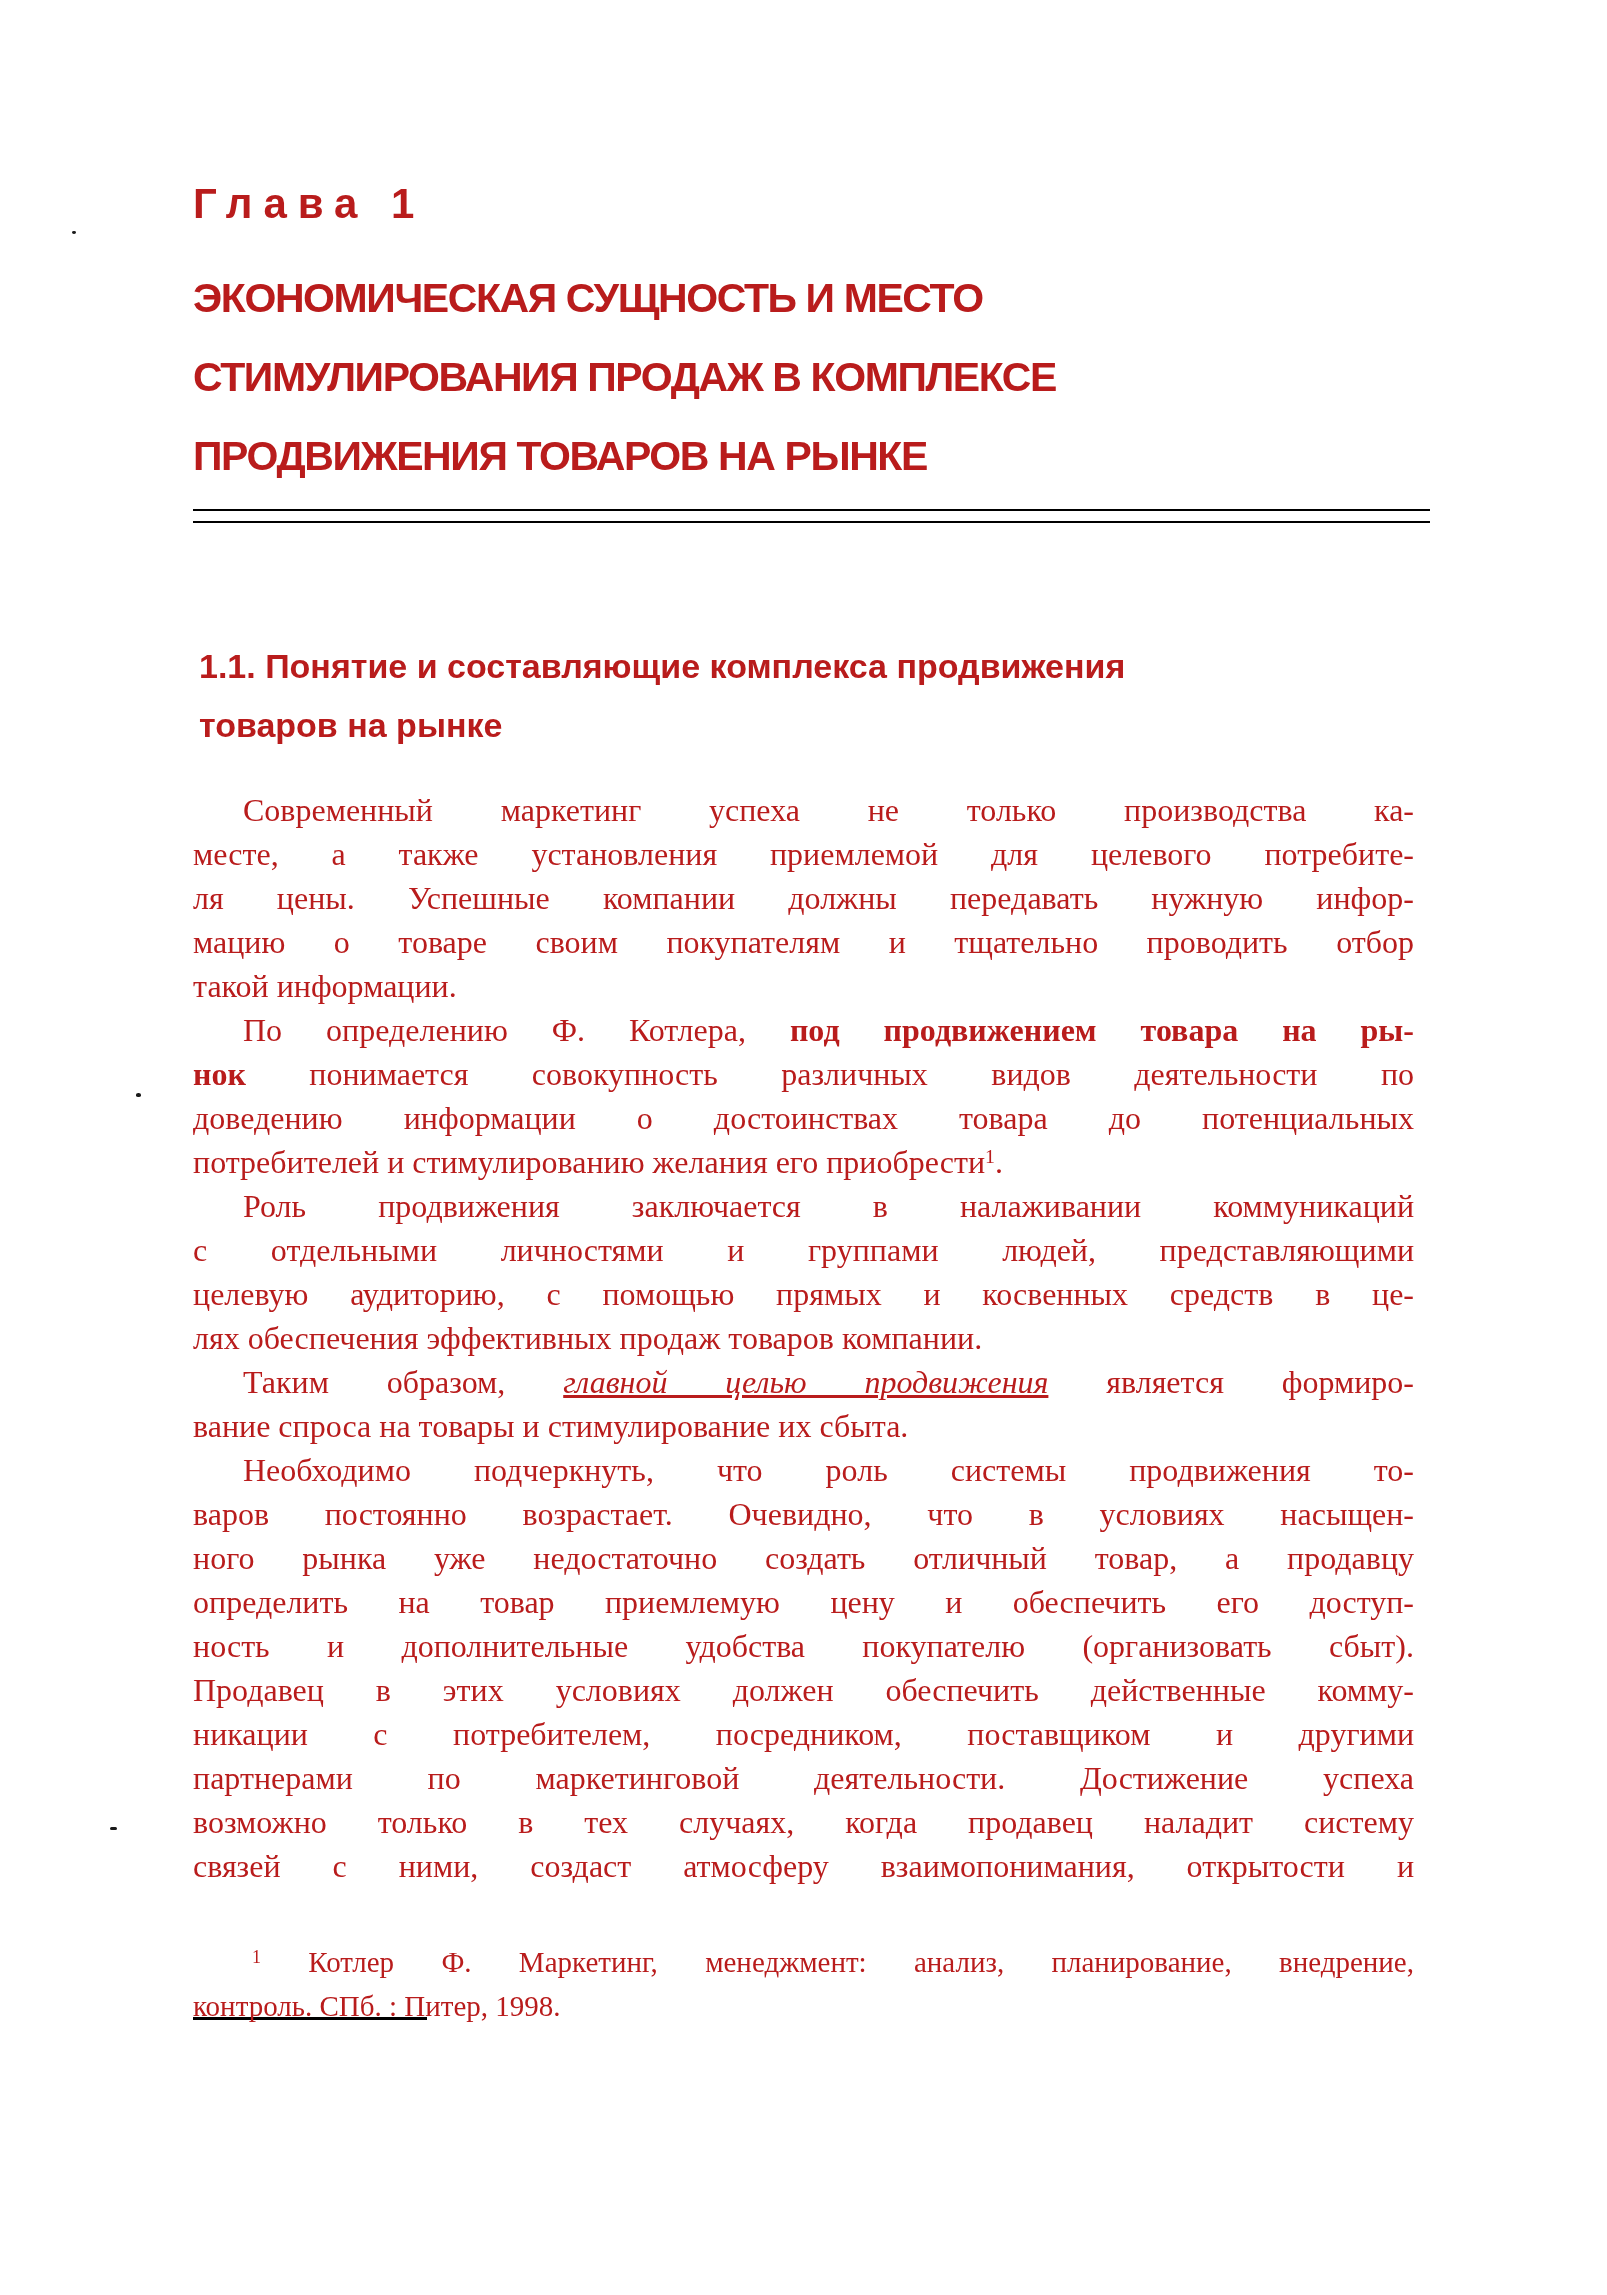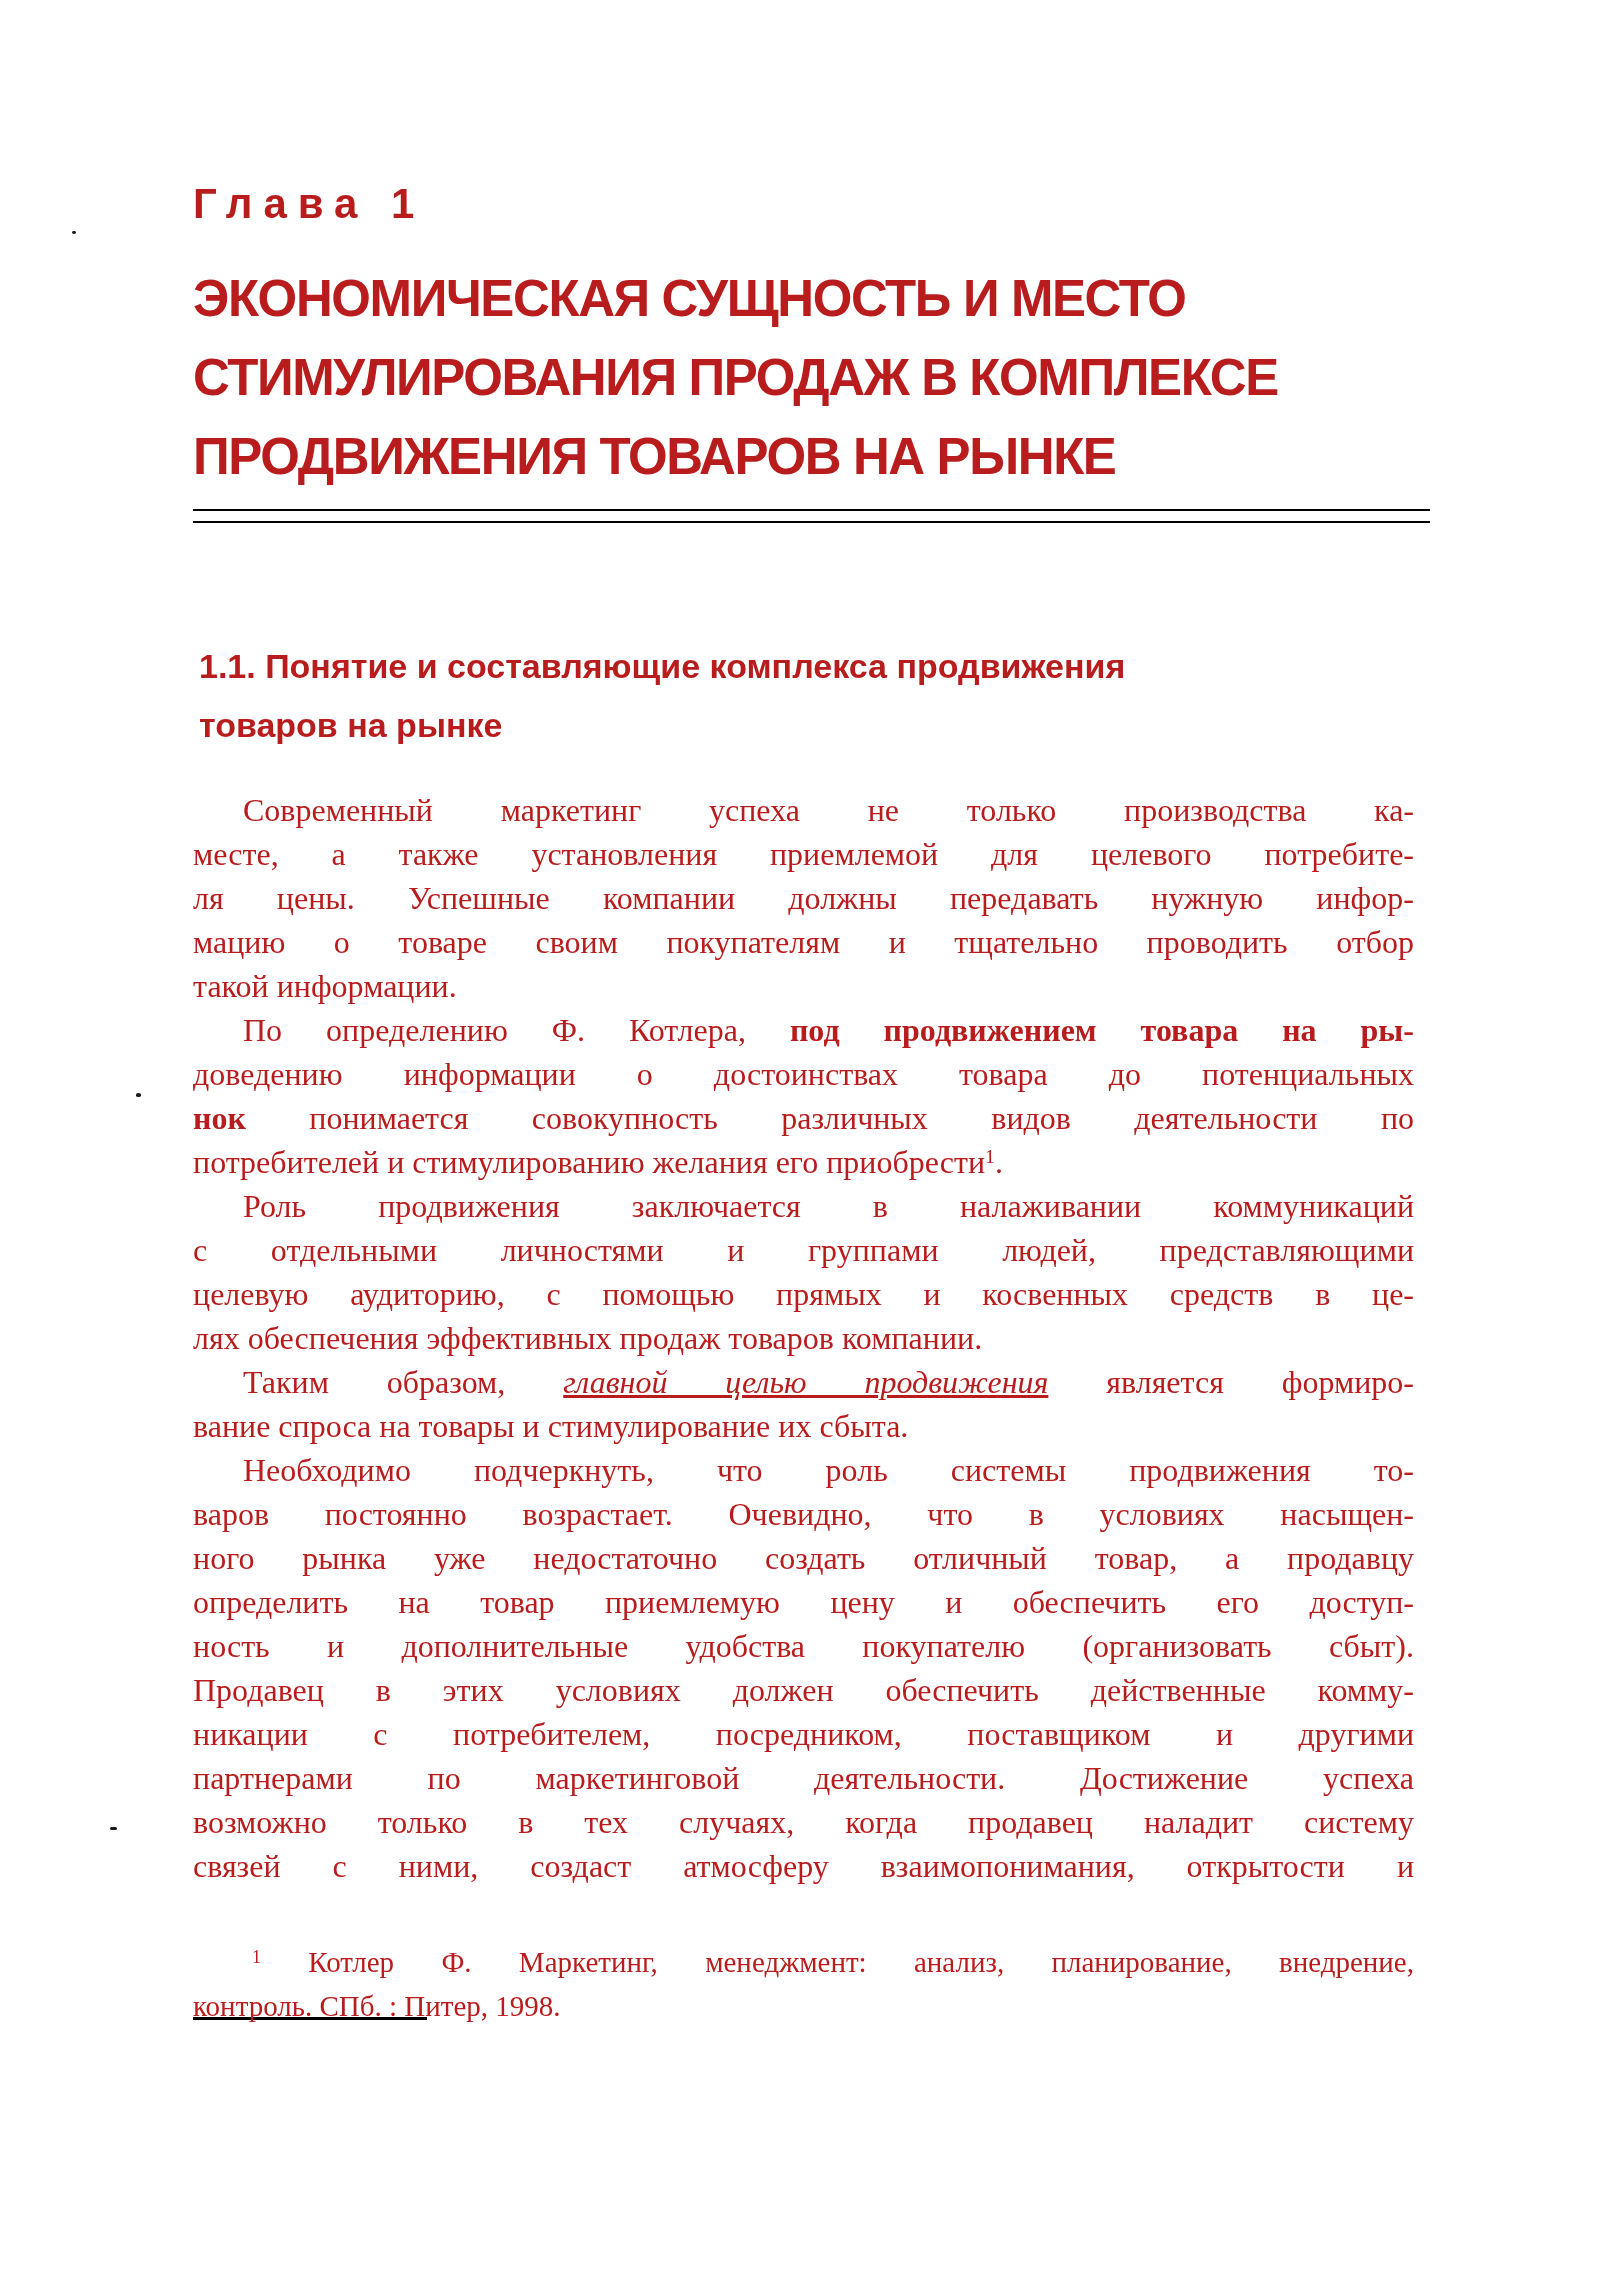--- a/index.html
+++ b/index.html
@@ -21,21 +21,21 @@
     font-size: 42px;
     letter-spacing: 11px;
     white-space: nowrap;
   }
   .chapter-title {
     position: absolute;
     left: 193px;
     top: 259px;
     font-family: "Liberation Sans", sans-serif;
     font-weight: bold;
-    font-size: 51px;
+    font-size: 41px;
     letter-spacing: -1.4px;
     line-height: 79px;
     white-space: nowrap;
   }
   .title-rule {
     position: absolute;
     left: 193px;
     top: 509px;
     width: 1237px;
     height: 10px;
@@ -103,22 +103,22 @@
       <div>1.1. Понятие и составляющие комплекса продвижения</div>
       <div>товаров на рынке</div>
     </div>
   <div class="body-text">
       <div class="line indent"><span>Современный маркетинг успеха не только производства ка-</span></div>
       <div class="line"><span>месте, а также установления приемлемой для целевого потребите-</span></div>
       <div class="line"><span>ля цены. Успешные компании должны передавать нужную инфор-</span></div>
       <div class="line"><span>мацию о товаре своим покупателям и тщательно проводить отбор</span></div>
       <div class="line last"><span>такой информации.</span></div>
       <div class="line indent"><span>По определению Ф. Котлера, </span><span class="b">под продвижением товара на ры-</span></div>
+      <div class="line"><span class="b">нок </span><span>понимается совокупность различных видов деятельности по</span></div>
       <div class="line"><span>доведению информации о достоинствах товара до потенциальных</span></div>
-      <div class="line"><span class="b">нок </span><span>понимается совокупность различных видов деятельности по</span></div>
       <div class="line last"><span>потребителей и стимулированию желания его приобрести</span><sup>1</sup><span>.</span></div>
       <div class="line indent"><span>Роль продвижения заключается в налаживании коммуникаций</span></div>
       <div class="line"><span>с отдельными личностями и группами людей, представляющими</span></div>
       <div class="line"><span>целевую аудиторию, с помощью прямых и косвенных средств в це-</span></div>
       <div class="line last"><span>лях обеспечения эффективных продаж товаров компании.</span></div>
       <div class="line indent"><span>Таким образом, </span><span class="i">главной целью продвижения</span><span> является формиро-</span></div>
       <div class="line last"><span>вание спроса на товары и стимулирование их сбыта.</span></div>
       <div class="line indent"><span>Необходимо подчеркнуть, что роль системы продвижения то-</span></div>
       <div class="line"><span>варов постоянно возрастает. Очевидно, что в условиях насыщен-</span></div>
       <div class="line"><span>ного рынка уже недостаточно создать отличный товар, а продавцу</span></div>

